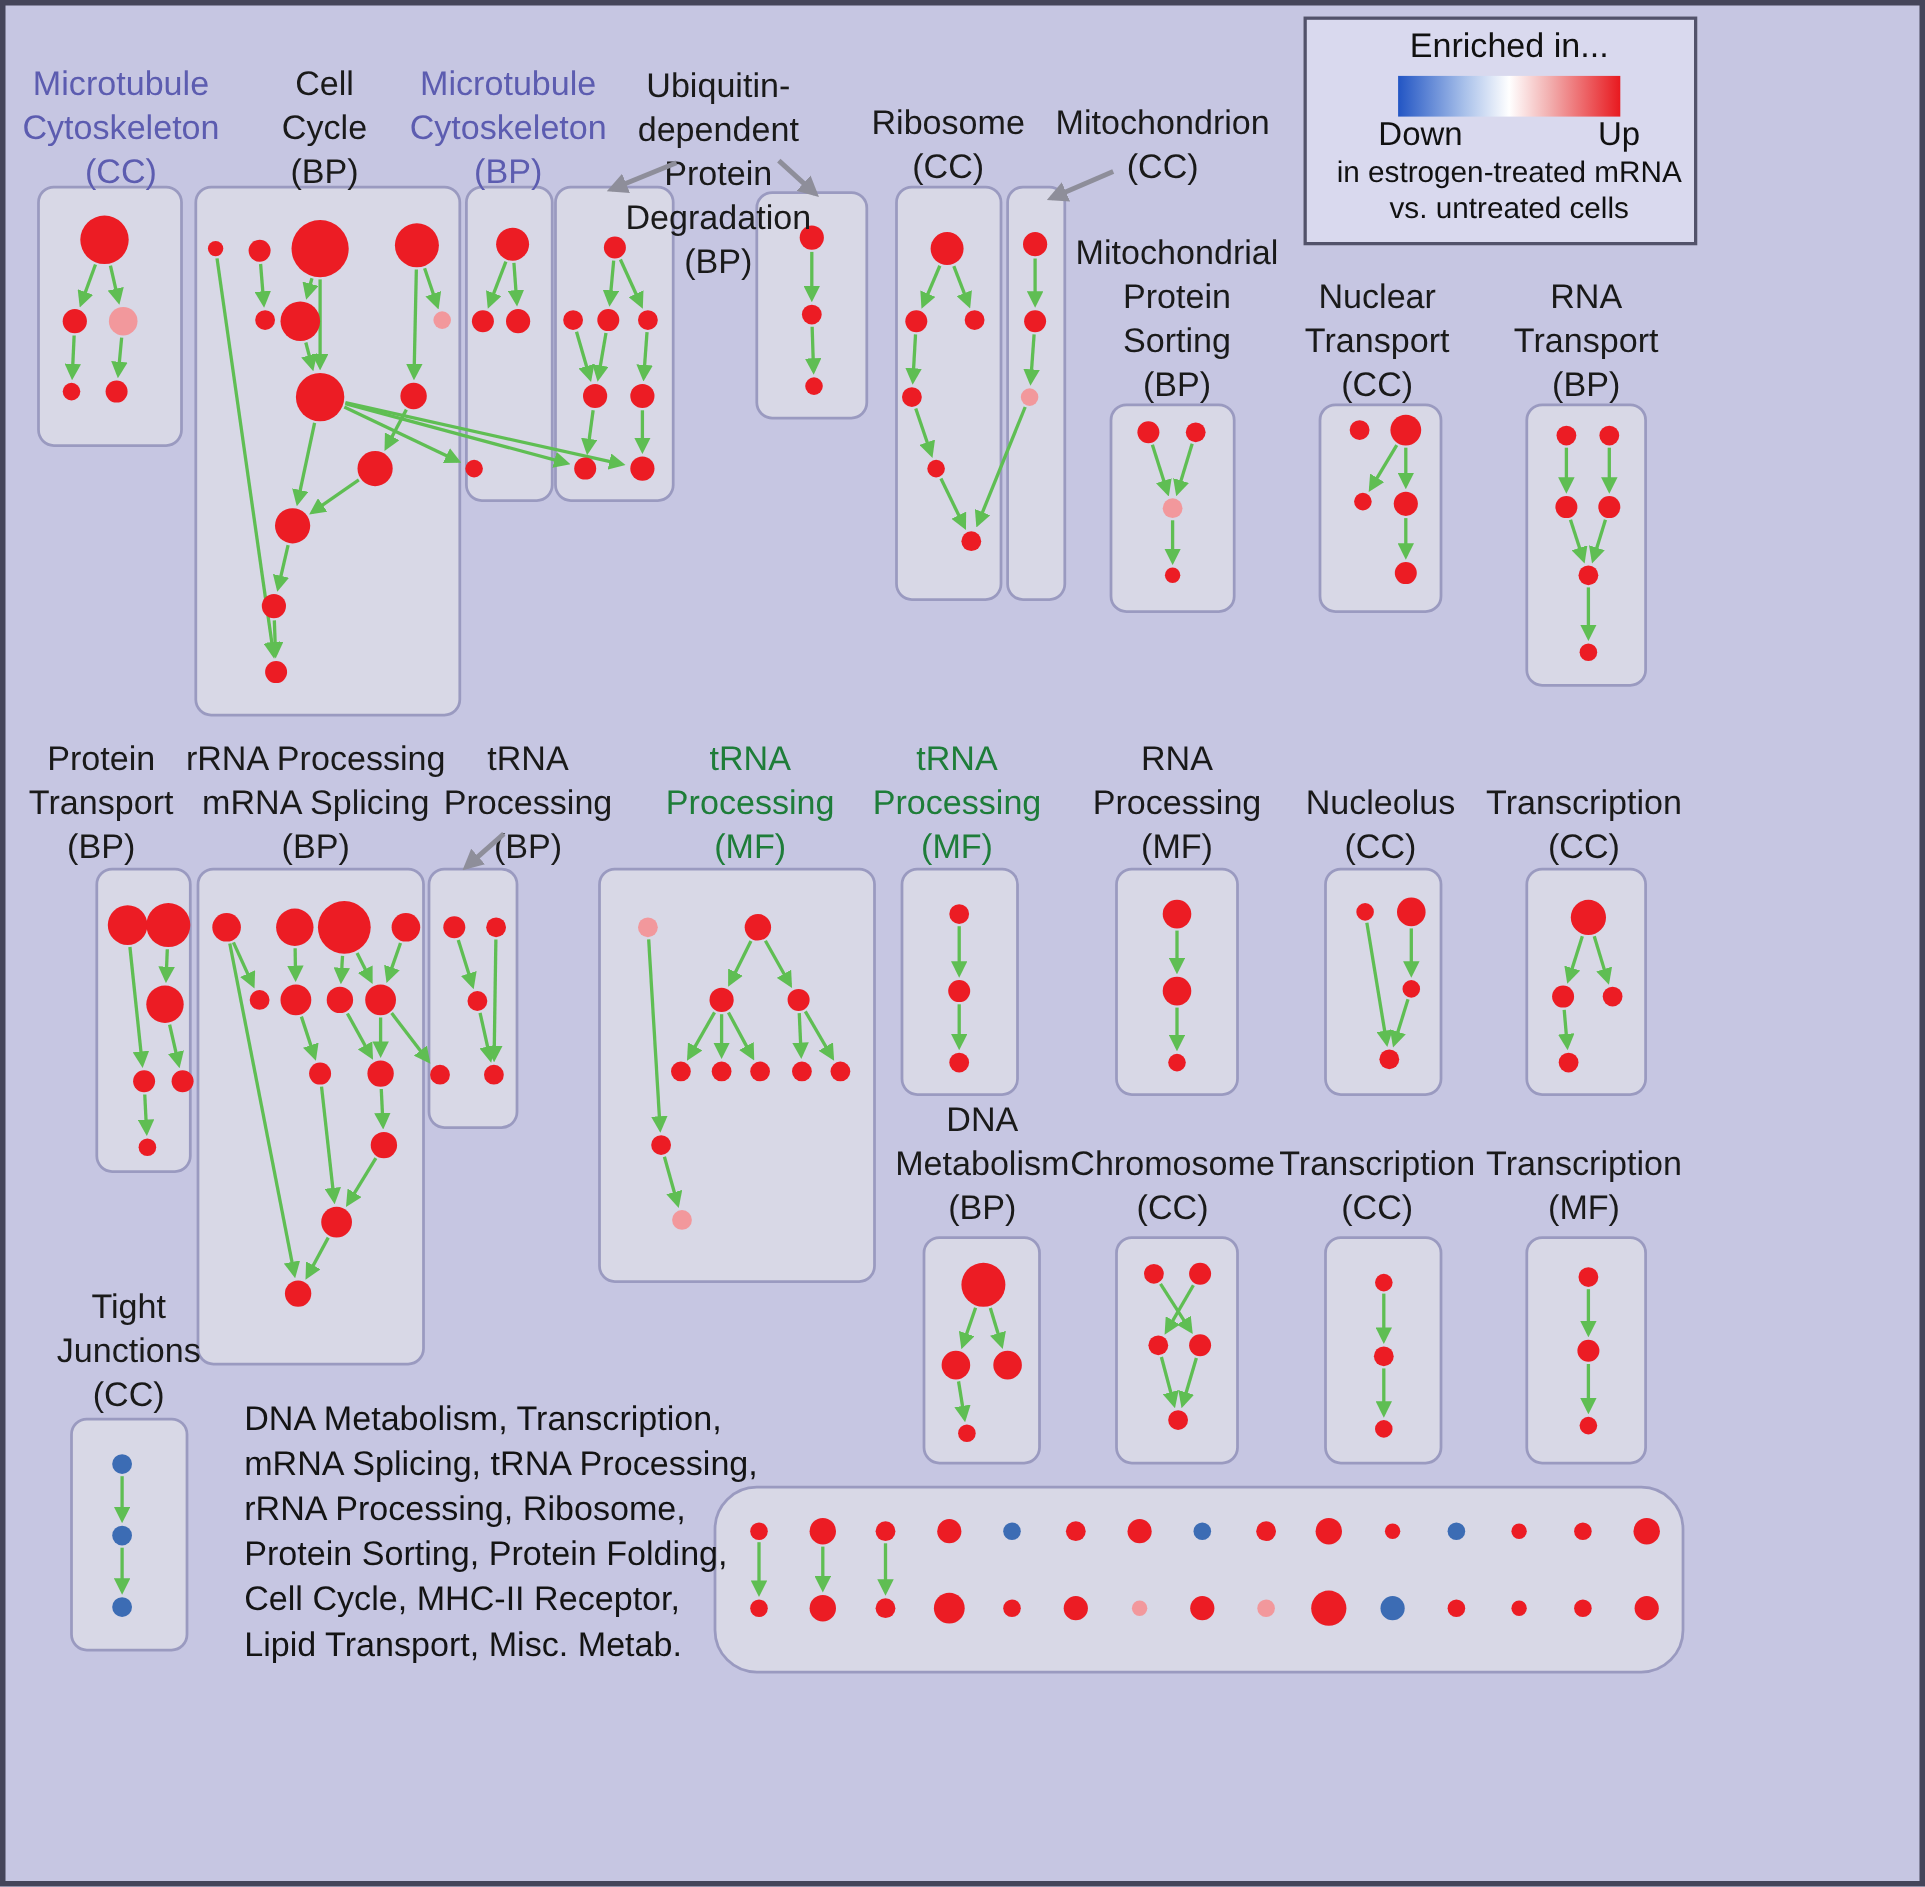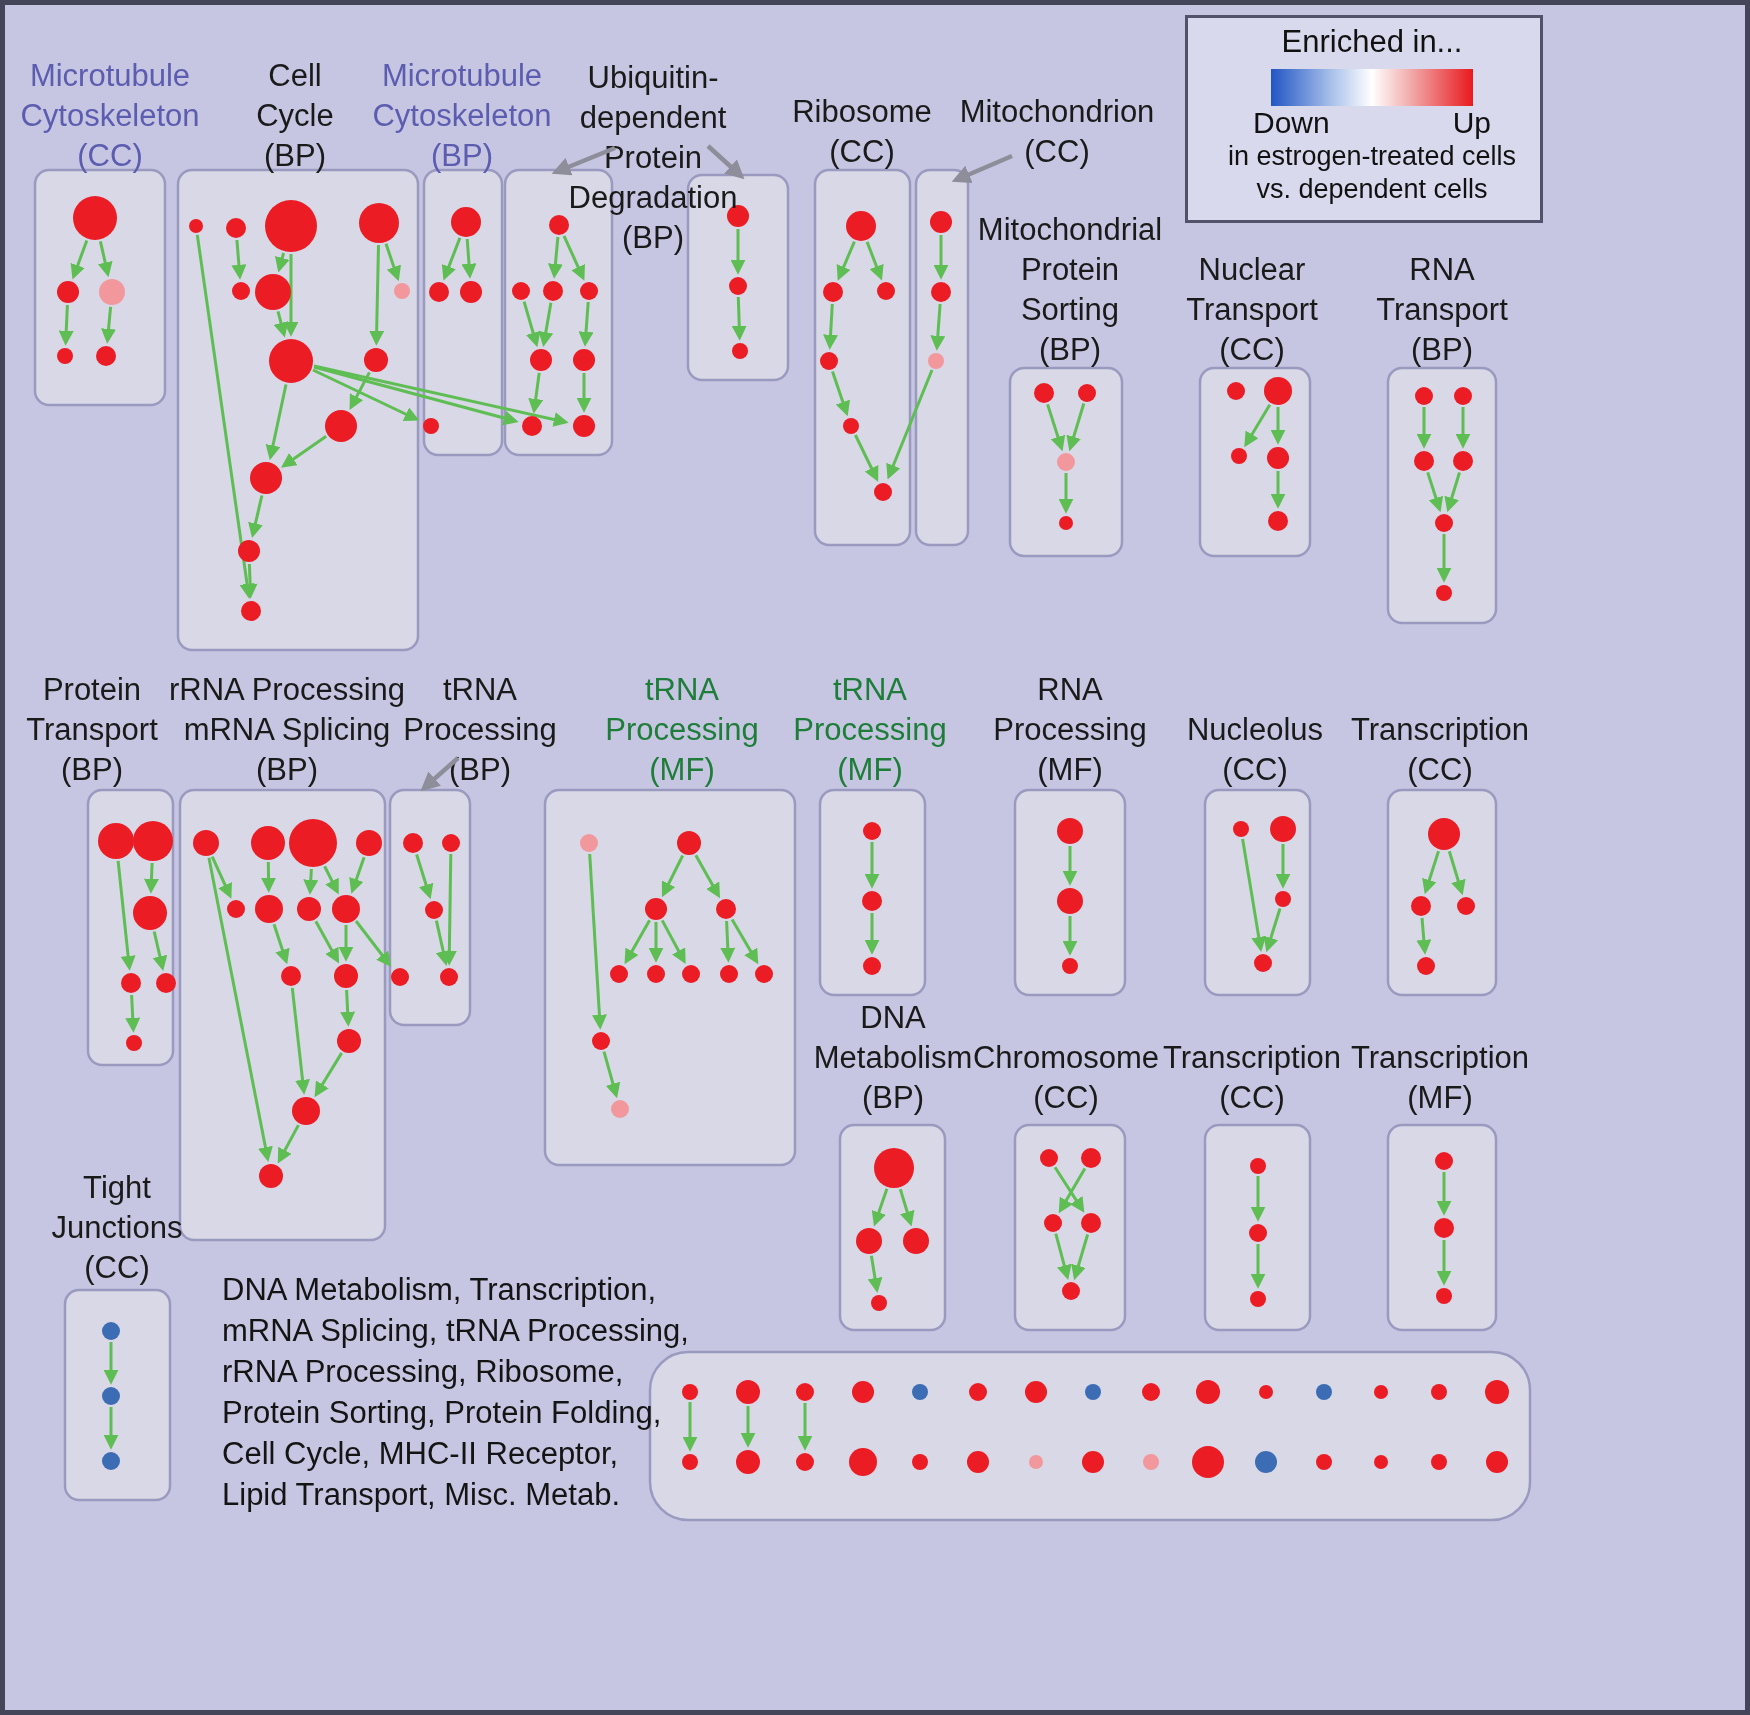--- a/index.html
+++ b/index.html
@@ -406,16 +406,16 @@
       </g>
     </svg>
 
   <div class="legend">
     <div class="legend-title">Enriched in...</div>
     <div class="legend-bar" style="background: linear-gradient(90deg, rgb(34, 85, 196) 0%, rgb(169, 193, 234) 30%, rgb(255, 255, 255) 50%, rgb(242, 176, 176) 68%, rgb(232, 25, 31) 100%);"></div>
     <div class="legend-ends">
       <span>Down</span>
       <span>Up</span>
     </div>
-    <div class="legend-sub">in estrogen-treated cells</div>
-    <div class="legend-sub">vs. dependent cells</div>
+    <div class="legend-sub">in estrogen-treated mRNA</div>
+    <div class="legend-sub">vs. untreated cells</div>
   </div>
 </div>
 
 </body></html>

